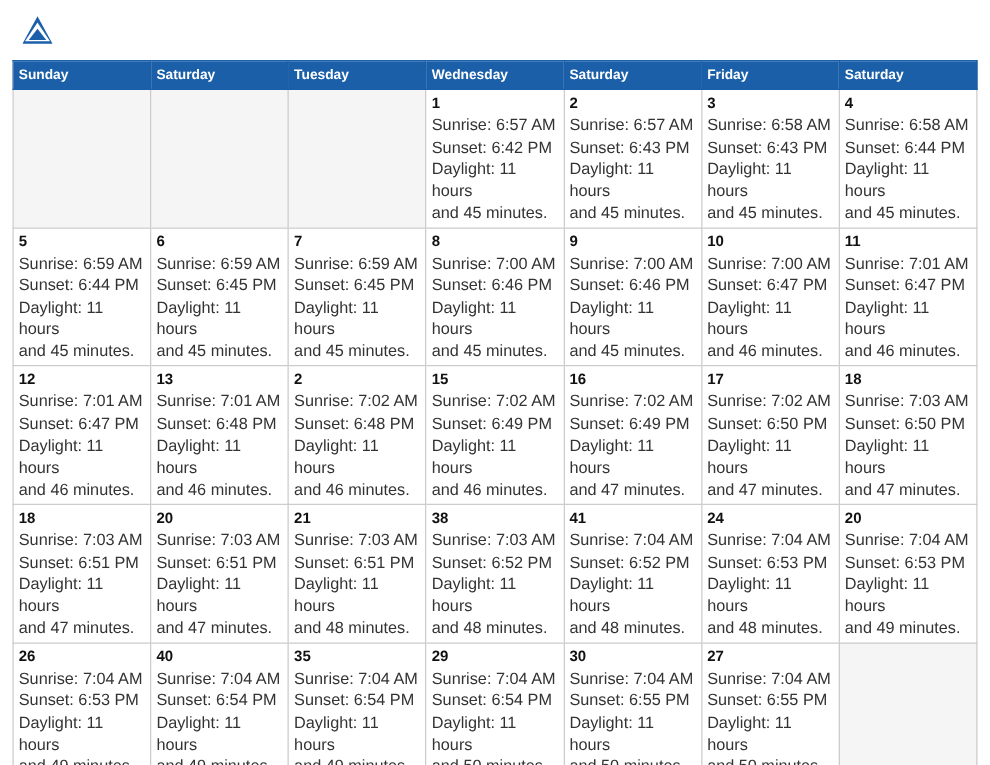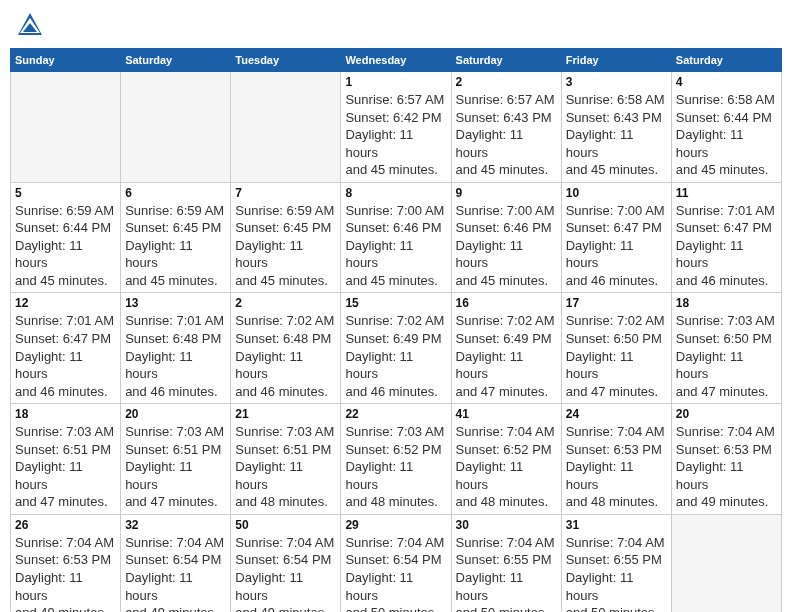--- a/index.html
+++ b/index.html
@@ -289,21 +289,21 @@
 and 47 minutes.</div>
           </td>
           <td>
             <span class="day-number">21</span>
             <div class="day-info" style="white-space: pre-line;">Sunrise: 7:03 AM
 Sunset: 6:51 PM
 Daylight: 11 hours
 and 48 minutes.</div>
           </td>
           <td>
-            <span class="day-number">22</span>
+            <span class="day-number">38</span>
             <div class="day-info" style="white-space: pre-line;">Sunrise: 7:03 AM
 Sunset: 6:52 PM
 Daylight: 11 hours
 and 48 minutes.</div>
           </td>
           <td>
             <span class="day-number">41</span>
             <div class="day-info" style="white-space: pre-line;">Sunrise: 7:04 AM
 Sunset: 6:52 PM
 Daylight: 11 hours
@@ -326,49 +326,49 @@
         </tr>
         <tr>
           <td>
             <span class="day-number">26</span>
             <div class="day-info" style="white-space: pre-line;">Sunrise: 7:04 AM
 Sunset: 6:53 PM
 Daylight: 11 hours
 and 49 minutes.</div>
           </td>
           <td>
-            <span class="day-number">32</span>
+            <span class="day-number">40</span>
             <div class="day-info" style="white-space: pre-line;">Sunrise: 7:04 AM
 Sunset: 6:54 PM
 Daylight: 11 hours
 and 49 minutes.</div>
           </td>
           <td>
-            <span class="day-number">50</span>
+            <span class="day-number">35</span>
             <div class="day-info" style="white-space: pre-line;">Sunrise: 7:04 AM
 Sunset: 6:54 PM
 Daylight: 11 hours
 and 49 minutes.</div>
           </td>
           <td>
             <span class="day-number">29</span>
             <div class="day-info" style="white-space: pre-line;">Sunrise: 7:04 AM
 Sunset: 6:54 PM
 Daylight: 11 hours
 and 50 minutes.</div>
           </td>
           <td>
             <span class="day-number">30</span>
             <div class="day-info" style="white-space: pre-line;">Sunrise: 7:04 AM
 Sunset: 6:55 PM
 Daylight: 11 hours
 and 50 minutes.</div>
           </td>
           <td>
-            <span class="day-number">31</span>
+            <span class="day-number">27</span>
             <div class="day-info" style="white-space: pre-line;">Sunrise: 7:04 AM
 Sunset: 6:55 PM
 Daylight: 11 hours
 and 50 minutes.</div>
           </td>
           <td class="empty"></td>
         </tr>
       </tbody>
   </table>
 </div>

